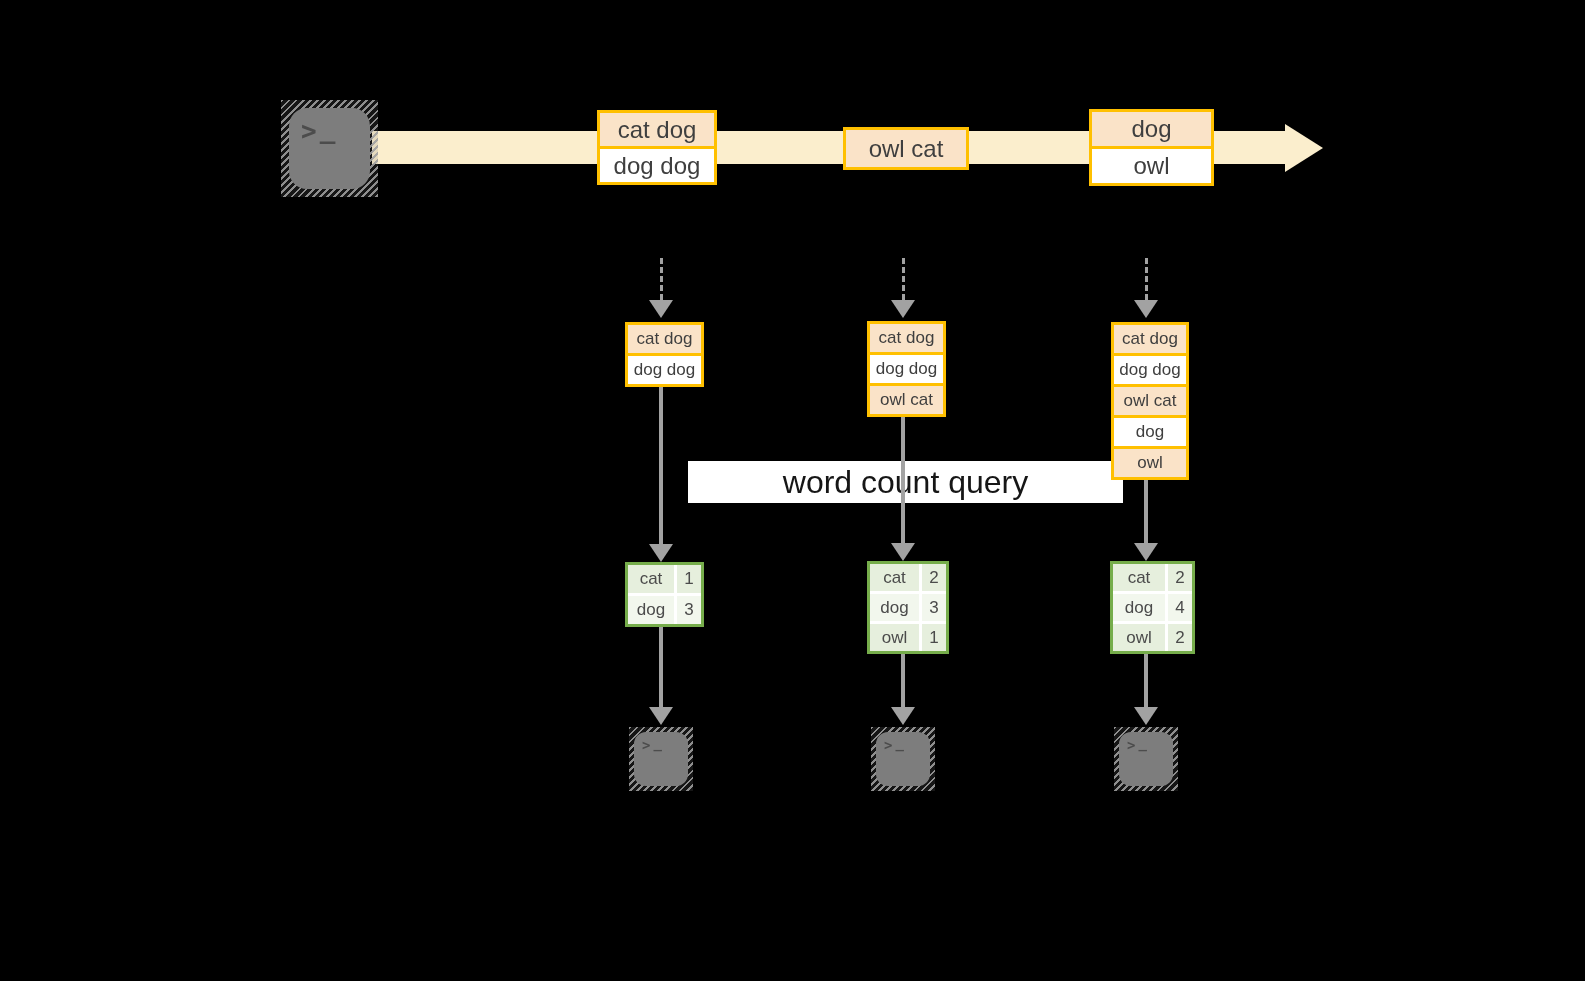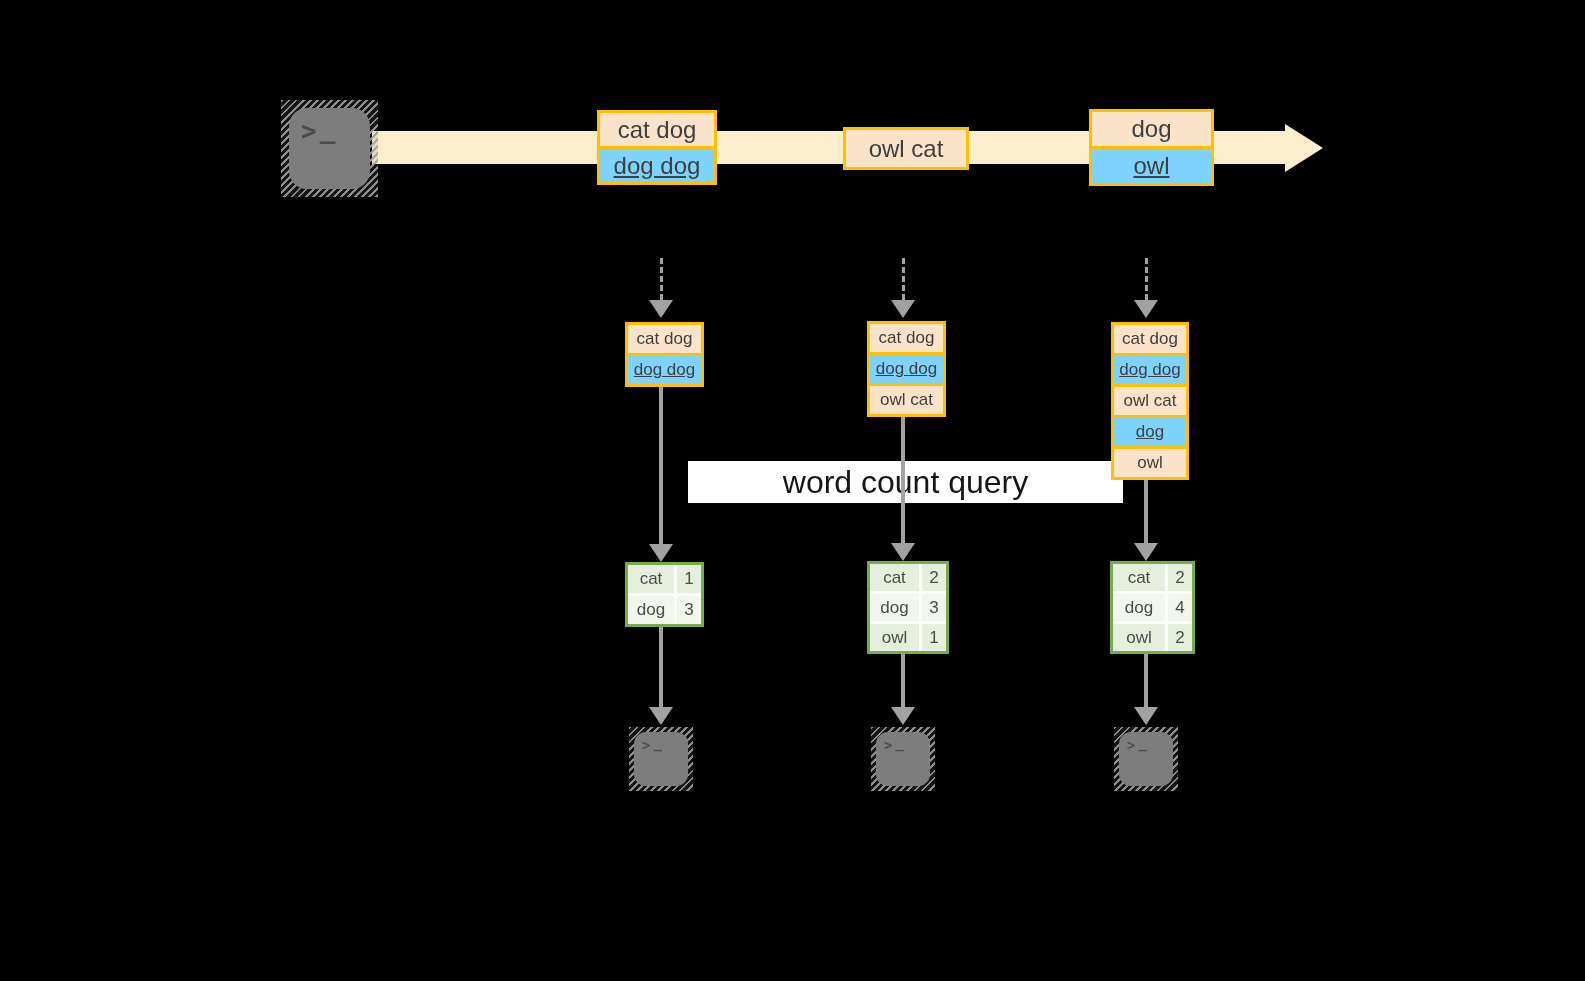--- a/index.html
+++ b/index.html
@@ -10,21 +10,21 @@
   
   .band{position:absolute;left:372px;top:131px;width:913px;height:33px;background:#FBEECD;z-index:1;}
   .band-head{position:absolute;left:1285px;top:124px;width:0;height:0;z-index:1;
     border-top:24px solid transparent;border-bottom:24px solid transparent;border-left:38px solid #FBEECD;}
   
   .ebox{position:absolute;background:#FFC000;border:3px solid #FFC000;display:flex;flex-direction:column;gap:3px;z-index:2;}
   .erow{display:flex;align-items:center;justify-content:center;color:#3F3F3F;}
   .big-row{font-size:24px;}
   .sm-row{font-size:17px;}
   .fa{background:#FAE3C8;}
-  .fb{background:#7dd3fc;text-decoration:underline;}
+  .fb{background:#ffffff;}
   
   .varrow{position:absolute;width:24px;display:flex;flex-direction:column;align-items:center;z-index:4;}
   .shaft-d{flex:1;width:0;border-left:3px dashed #A2A2A2;}
   .shaft-s{flex:1;width:4px;background:#A2A2A2;}
   .vhead{width:0;height:0;border-left:12px solid transparent;border-right:12px solid transparent;border-top:18px solid #A2A2A2;}
   
   .qband{position:absolute;left:688px;top:461px;width:435px;height:42px;background:#FFFFFF;z-index:0;
     display:flex;align-items:center;justify-content:center;font-size:32px;color:#161616;z-index:1;}
   
   .gtable{position:absolute;background:#FFFFFF;border:3px solid #76AD4B;display:grid;

